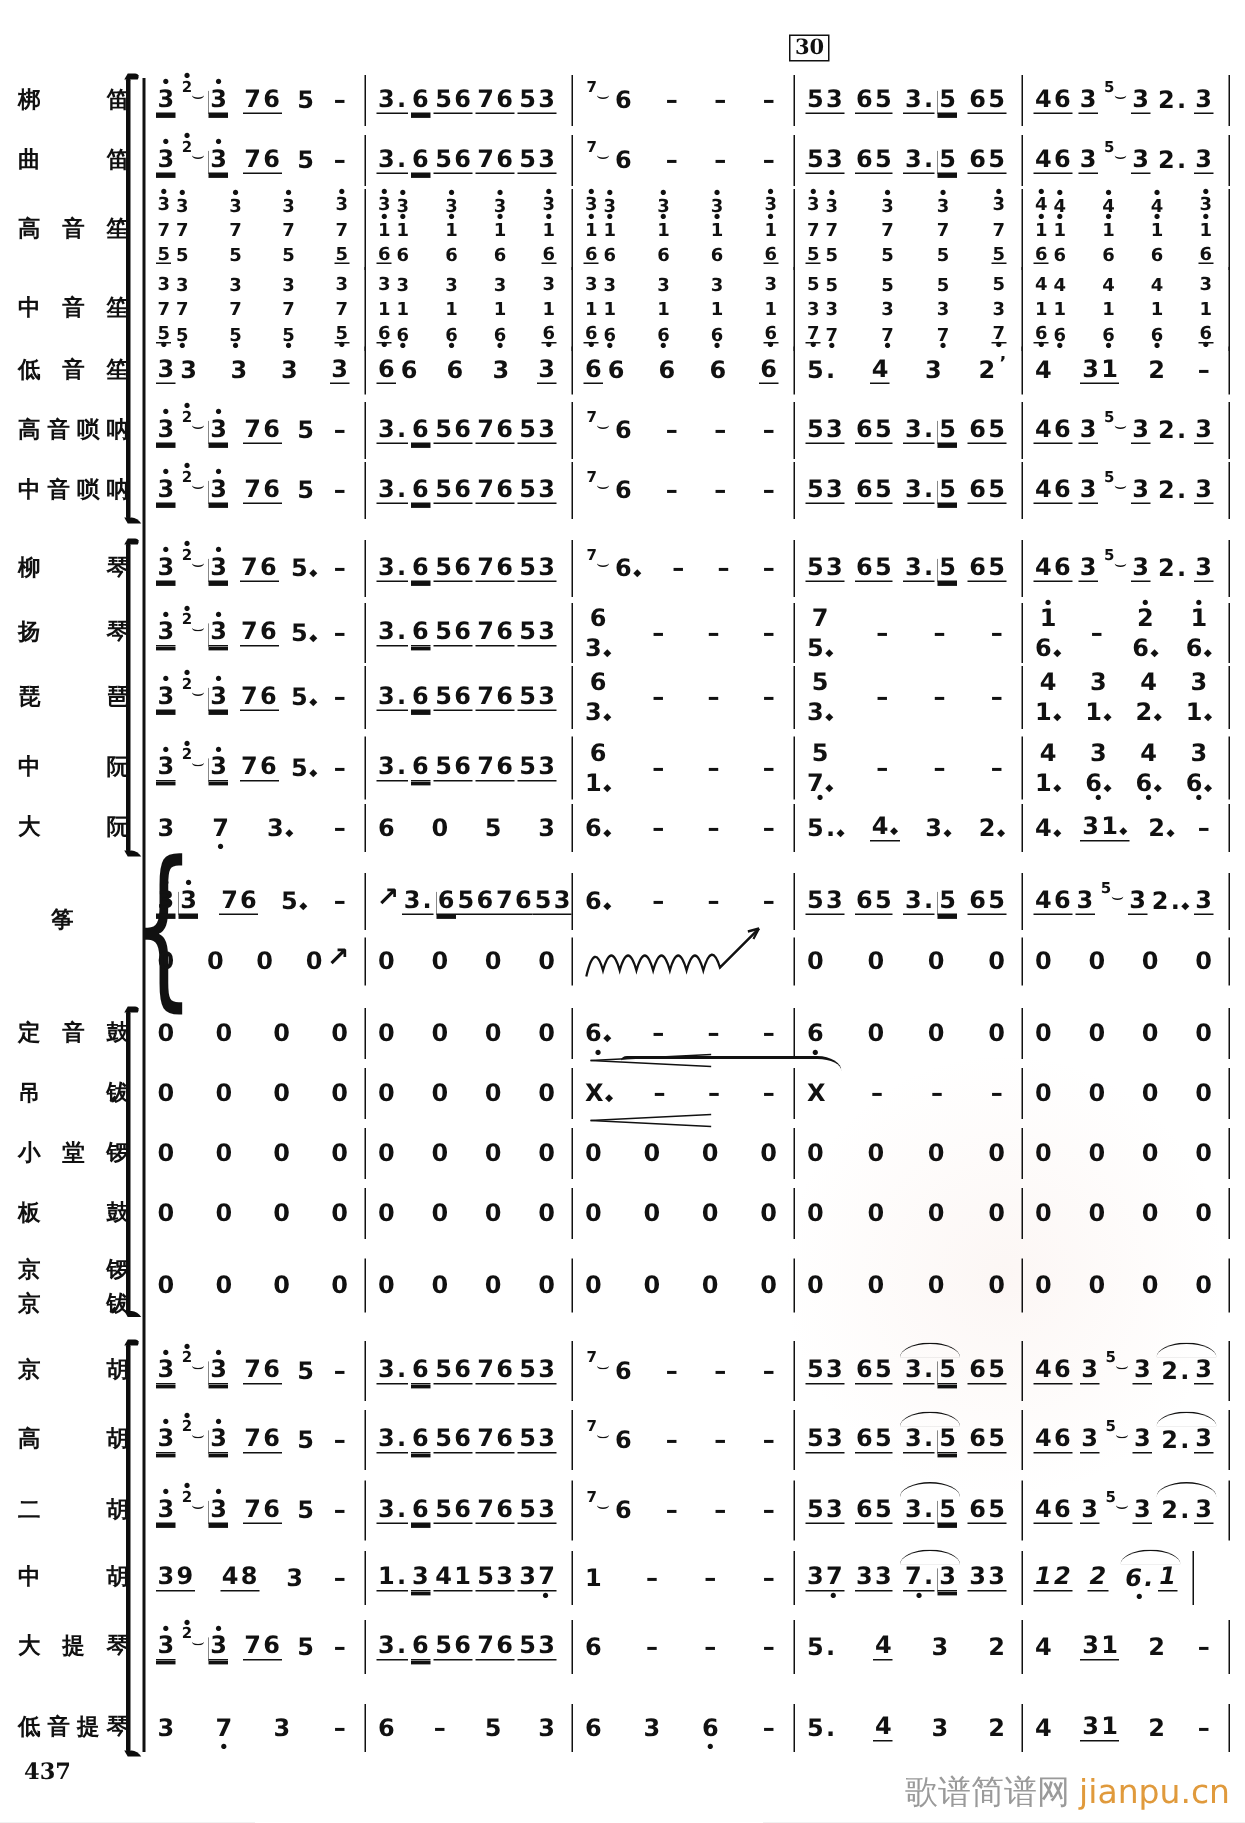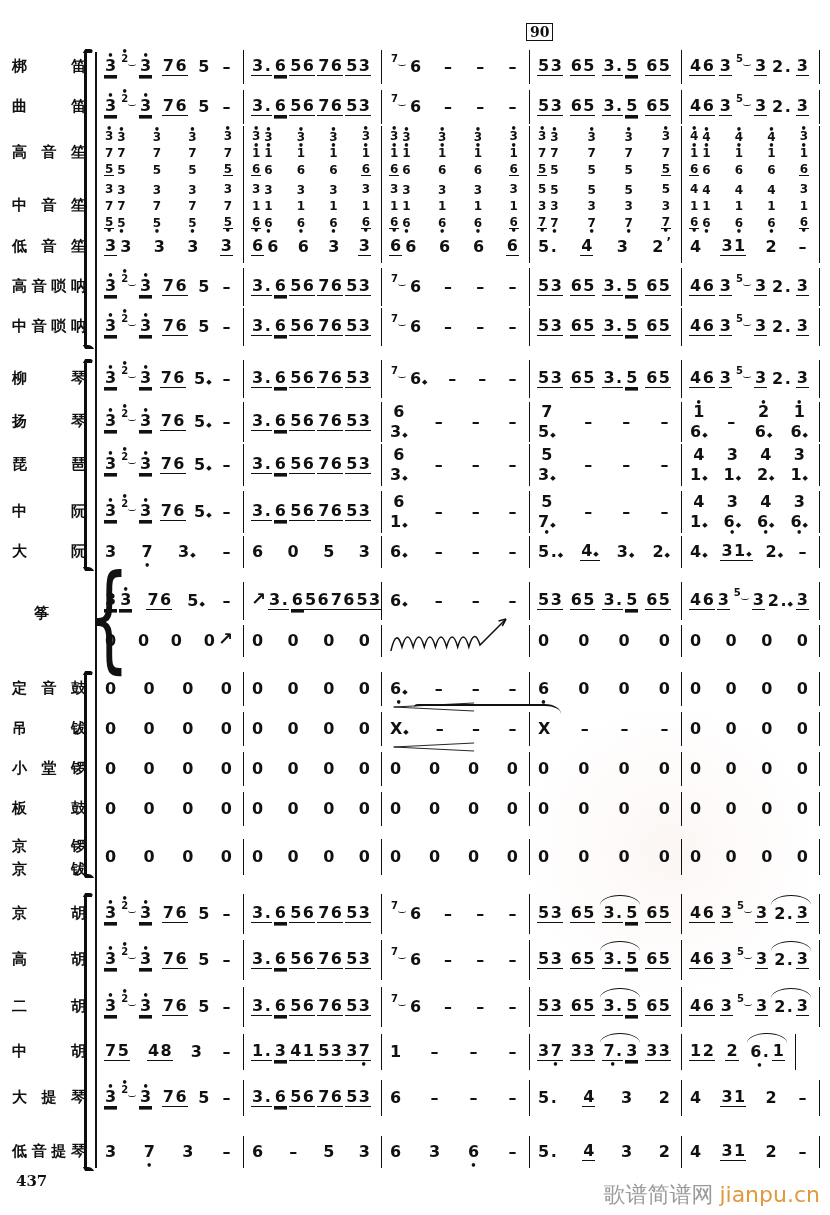--- a/index.html
+++ b/index.html
@@ -56,21 +56,21 @@
   #pageno{position:absolute;left:16px;top:1172px;font-weight:700;font-size:15px;
           font-family:"DejaVu Serif",serif;}
   #wmark{position:absolute;right:10px;top:1180px;font-size:22px;color:#9a9a9a;}
   #wmark .url{color:#e09a3c;margin-left:6px;}
 </style>
 </head>
 <body>
 
 <div id="sheet">
   <div id="smudge"></div>
-  <div id="marker50" style="left:526px;top:23px;">90</div>
+  <div id="marker50" style="left:526px;top:23px;">30</div>
   <div id="sysline" style="left:95px;top:52px;height:1116px;"></div>
   <div id="zbrace" style="left:76px;top:574px;">{</div>
   <div id="score-rows">
       <div class="row" style="top: 50px; height: 34px;">
         <div class="ilabel l2" style="top: 7px;">
           <span>梆</span>
           <span>笛</span>
         </div>
         <div class="measure" style="left: 97px; width: 146px;">
           <span class="cell">
@@ -3001,21 +3001,21 @@
         </div>
       </div>
       <div class="row" style="top: 1034px; height: 36px;">
         <div class="ilabel l2" style="top: 8px;">
           <span>中</span>
           <span>胡</span>
         </div>
         <div class="measure" style="left: 97px; width: 146px;">
           <span class="cell">
             <span class="tok">
-              <span class="note u1"><span class="ntxt">75</span></span>
+              <span class="note u1"><span class="ntxt">39</span></span>
             </span>
           </span>
           <span class="cell">
             <span class="tok">
               <span class="note u1"><span class="ntxt">48</span></span>
             </span>
           </span>
           <span class="cell">
             <span class="tok">
               <span class="note"><span class="ntxt">3</span></span>
@@ -3084,21 +3084,21 @@
             <span class="tok">
               <span class="note u2"><span class="ntxt">3</span></span>
             </span>
           </span>
           <span class="cell">
             <span class="tok">
               <span class="note u1"><span class="ntxt">33</span></span>
             </span>
           </span>
         </div>
-        <div class="measure bl br" style="left: 681px; width: 115px;">
+        <div class="measure bl br" style="left: 681px; width: 115px; font-style: italic;">
           <span class="cell">
             <span class="tok">
               <span class="note u1"><span class="ntxt">12</span></span>
             </span>
           </span>
           <span class="cell">
             <span class="tok">
               <span class="note u1"><span class="ntxt">2</span></span>
             </span>
           </span>

